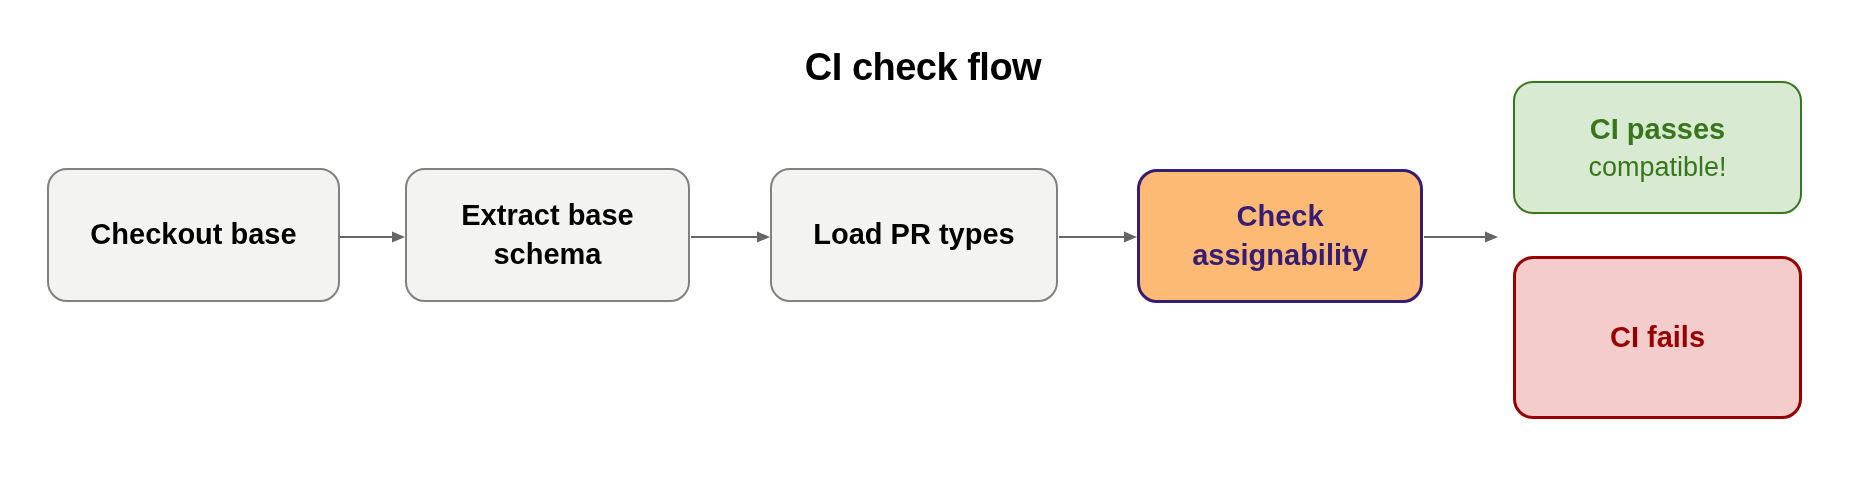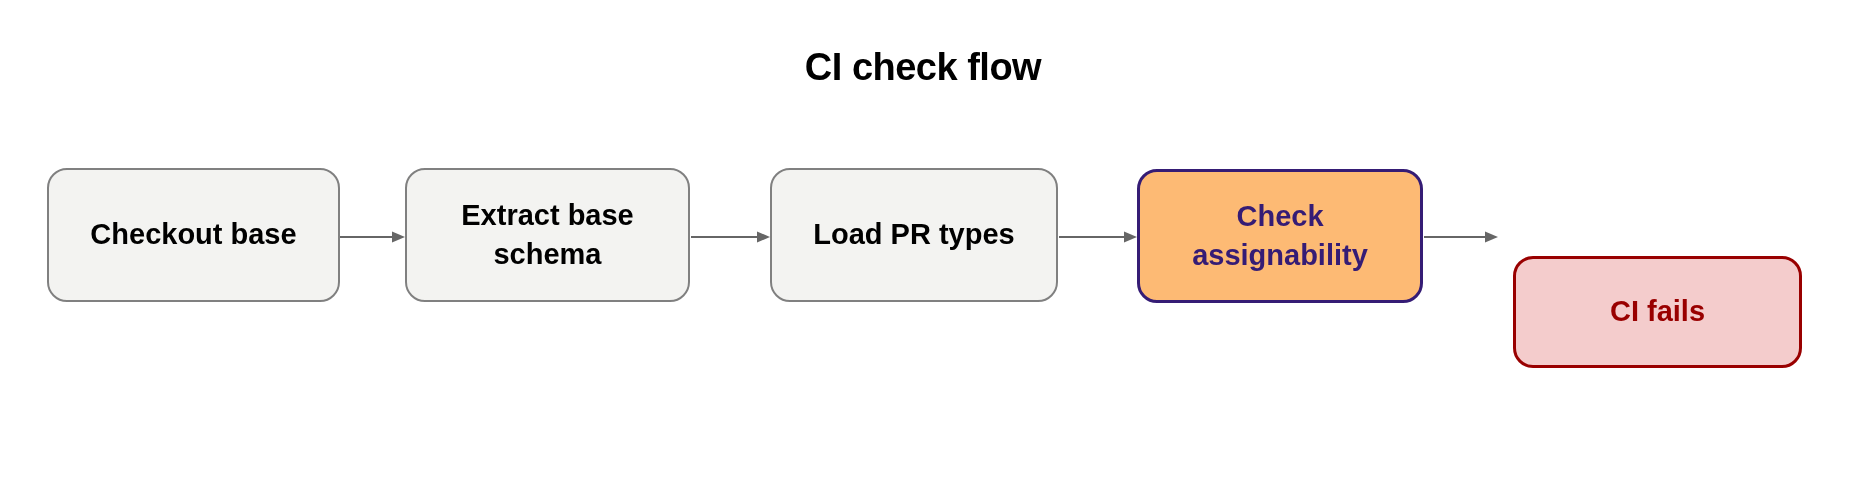--- a/index.html
+++ b/index.html
@@ -62,21 +62,21 @@
   .node.highlight { border-width: 3px; }
   .node.success   { border-width: 2px; }
   .node.failure   { border-width: 3px; }
 
   
   #node-checkout-base       { left: 39px;   top: 168px; width: 293px; height: 134px; margin-left: 8px; }
   #node-extract-base-schema { left: 405px;  top: 168px; width: 285px; height: 134px; }
   #node-load-pr-types       { left: 770px;  top: 168px; width: 288px; height: 134px; }
   #node-check-assignability { left: 1137px; top: 169px; width: 286px; height: 134px; }
   #node-ci-passes           { left: 1513px; top: 81px;  width: 289px; height: 133px; }
-  #node-ci-fails            { left: 1513px; top: 256px; width: 289px; height: 112px; }
+  #node-ci-fails            { left: 1513px; top: 256px; width: 289px; height: 163px; }
 </style>
 </head>
 <body>
 
 <div class="canvas">
 
   <h1 class="title">CI check flow</h1>
 
   <svg class="arrows" viewBox="0 0 1858 488" xmlns="http://www.w3.org/2000/svg">
     <g>
@@ -106,18 +106,22 @@
   </div>
 
   <div class="node step" id="node-load-pr-types" style="background-color: rgb(243, 243, 241); border-color: rgb(128, 128, 128); color: rgb(0, 0, 0);">
     <div class="node-label">Load PR types</div>
   </div>
 
   <div class="node highlight" id="node-check-assignability" style="background-color: #fdba74; border-color: rgb(53, 28, 117); color: rgb(53, 28, 117);">
     <div class="node-label">Check assignability</div>
   </div>
 
+  <div class="node success" id="node-ci-passes" style="background-color: rgb(217, 234, 211); border-color: rgb(56, 118, 29); color: rgb(56, 118, 29);">
+    <div class="node-label">CI passes</div>
+    <div class="node-sublabel">compatible!</div>
+  </div>
 
   <div class="node failure" id="node-ci-fails" style="background-color: rgb(244, 204, 204); border-color: rgb(153, 0, 0); color: rgb(153, 0, 0);">
     <div class="node-label">CI fails</div>
   </div>
 
 </div>
 
 </body></html>

